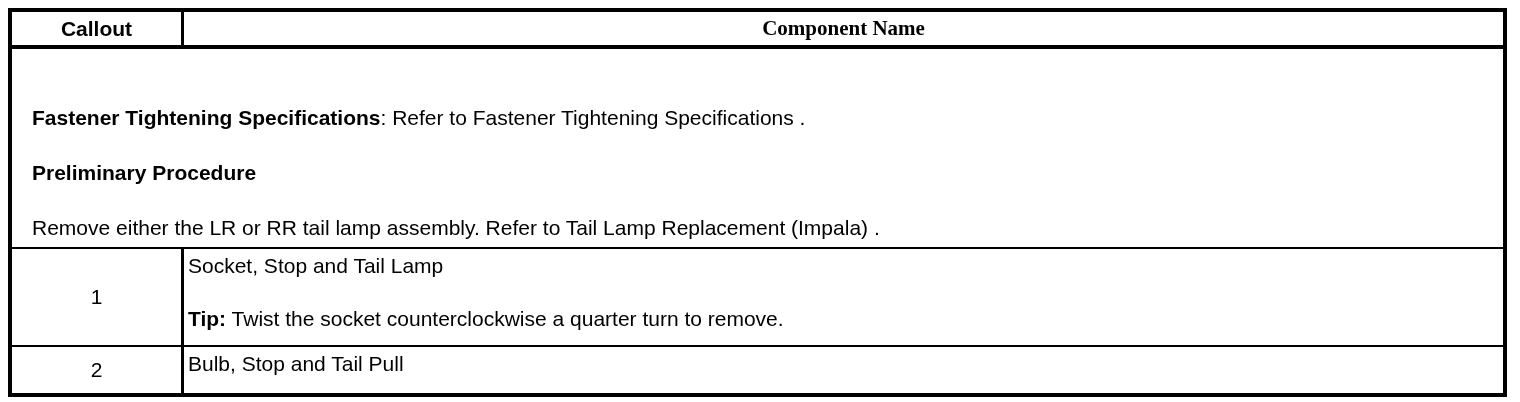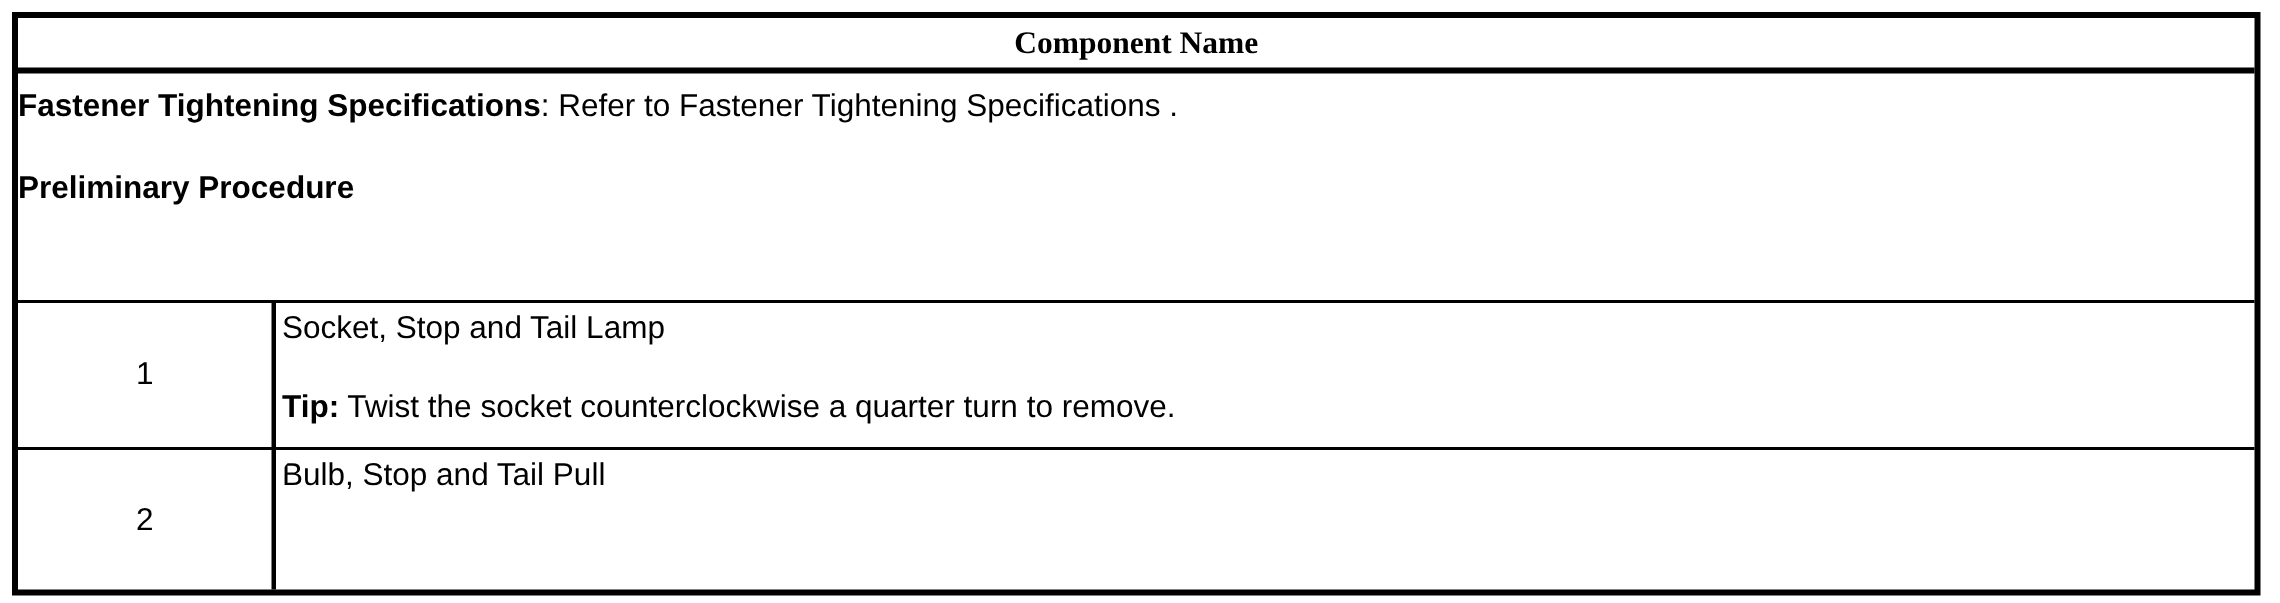--- a/index.html
+++ b/index.html
@@ -50,22 +50,23 @@
   }
   .col-component {
     flex: 1;
     font-family: Liberation Serif, serif;
   }
   .preamble-row {
     flex: none;
     height: 153px;
     box-sizing: border-box;
     border-bottom: 2px solid #000000;
-    padding: 11px 6px 0 0;
+    padding: 11px 6px 0 20px;
     overflow: hidden;
+    margin-top: 47px;
   }
   .preamble-row p {
     margin: 0 0 33px 0;
     line-height: 22px;
     white-space: nowrap;
   }
   .bold { font-weight: bold; }
   .body-row {
     display: flex;
     box-sizing: border-box;
@@ -99,28 +100,32 @@
     white-space: nowrap;
   }
 </style>
 </head>
 <body>
 
 <div class="page">
   <div class="spec-table">
 
     <div class="header-row">
+      <div class="header-cell col-callout">
+        <span>Callout</span>
+      </div>
       <div class="header-cell col-component">
         <span>Component Name</span>
       </div>
     </div>
 
     <div class="preamble-row">
       <p><span class="bold">Fastener Tightening Specifications</span><span>: Refer to Fastener Tightening Specifications .</span></p>
       <p class="bold">Preliminary Procedure</p>
+      <p>Remove either the LR or RR tail lamp assembly. Refer to Tail Lamp Replacement (Impala) .</p>
     </div>
 
     <div class="body-row row-1">
       <div class="callout-cell">
         <span>1</span>
       </div>
       <div class="component-cell">
         <p class="name-line">Socket, Stop and Tail Lamp</p>
         <p class="tip-line"><span class="bold">Tip:</span><span> Twist the socket counterclockwise a quarter turn to remove.</span></p>
       </div>

